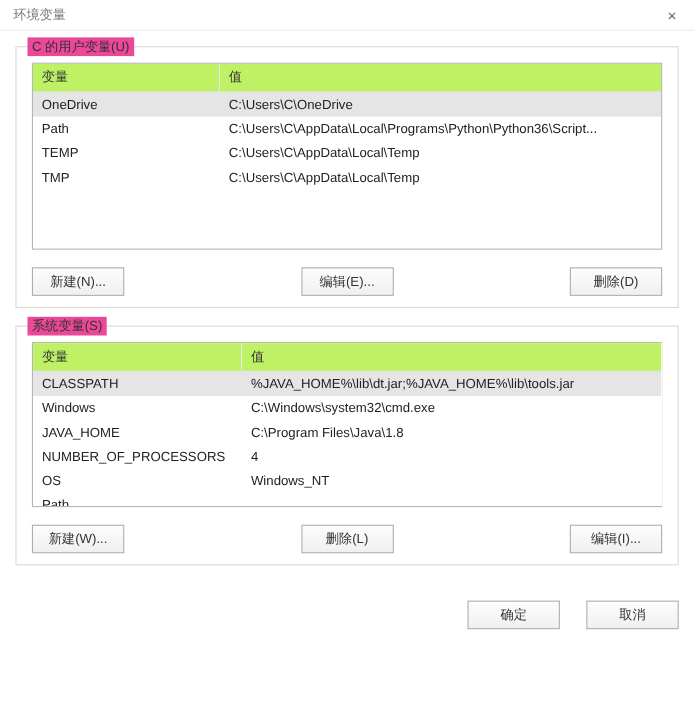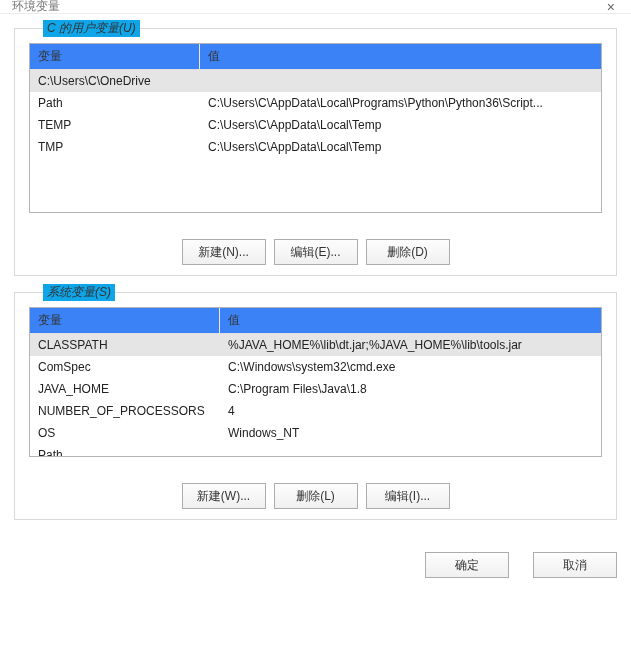--- a/index.html
+++ b/index.html
@@ -6,21 +6,21 @@
     body {
       font-family: "Microsoft YaHei", "Segoe UI", Tahoma, sans-serif;
       font-size: 12px;
       background: #ffffff;
       color: #333;
       width: 631px;
       height: 653px;
       overflow: hidden;
     }
     .titlebar {
-      height: 14px;
+      height: 28px;
       display: flex;
       align-items: center;
       justify-content: space-between;
       padding: 0 10px 0 12px;
       color: #777;
       border-bottom: 1px solid #ececec;
     }
     .titlebar .title { font-size: 12px; }
     .titlebar .close {
       font-size: 14px;
@@ -33,41 +33,40 @@
     }
     .group {
       border: 1px solid #d9d9d9;
       padding: 14px 14px 10px 14px;
       position: relative;
       margin-bottom: 16px;
     }
     .group-label {
       position: absolute;
       top: -9px;
-      left: 28px;
-      background: #0ea5e9;
+      left: 10px;
+      background: #ec4899;
       padding: 0 4px;
       color: #333;
       font-size: 12px;
-      font-style: italic;
     }
     .listbox-wrap {
       position: relative;
     }
     .listbox {
       border: 1px solid #b5b5b5;
       background: #fff;
       width: 100%;
       overflow-y: auto;
     }
     .listbox.user { height: 170px; }
     .listbox.sys { height: 150px; }
     .list-header {
       display: flex;
-      background: #3b82f6;
+      background: #bef264;
       border-bottom: 1px solid #e0e0e0;
     }
     .list-header .col {
       padding: 4px 8px;
       color: #333;
       font-size: 12px;
       border-right: 1px solid #e8e8e8;
     }
     .list-header .col:last-child { border-right: none; }
     .col-var { flex: 0 0 170px; }
@@ -81,23 +80,23 @@
       padding: 2px 8px;
       white-space: nowrap;
       overflow: hidden;
       text-overflow: ellipsis;
       font-size: 12px;
       color: #222;
     }
     .list-row.selected { background: #e5e5e5; }
     .btn-row {
       display: flex;
-      justify-content: center;
+      justify-content: space-between;
       gap: 8px;
-      margin-top: 26px;
+      margin-top: 16px;
     }
     .btn {
       min-width: 84px;
       height: 26px;
       background: linear-gradient(#fdfdfd, #f0f0f0);
       border: 1px solid #adadad;
       font-size: 12px;
       color: #333;
       cursor: default;
       padding: 0 10px;
@@ -125,20 +124,21 @@
   <div class="group">
     <span class="group-label">C 的用户变量(U)</span>
     <div class="listbox-wrap">
       <div class="listbox user">
         <div class="list-header">
           <div class="col col-var">变量</div>
           <div class="col col-val">值</div>
         </div>
         <div id="user-rows">
             <div class="list-row selected">
+              <div class="cell col-var">OneDrive</div>
               <div class="cell col-val">C:\Users\C\OneDrive</div>
             </div>
             <div class="list-row">
               <div class="cell col-var">Path</div>
               <div class="cell col-val">C:\Users\C\AppData\Local\Programs\Python\Python36\Script...</div>
             </div>
             <div class="list-row">
               <div class="cell col-var">TEMP</div>
               <div class="cell col-val">C:\Users\C\AppData\Local\Temp</div>
             </div>
@@ -163,21 +163,21 @@
         <div class="list-header">
           <div class="col col-var">变量</div>
           <div class="col col-val">值</div>
         </div>
         <div id="sys-rows">
             <div class="list-row selected">
               <div class="cell col-var">CLASSPATH</div>
               <div class="cell col-val">%JAVA_HOME%\lib\dt.jar;%JAVA_HOME%\lib\tools.jar</div>
             </div>
             <div class="list-row">
-              <div class="cell col-var">ComSpec</div>
+              <div class="cell col-var">Windows</div>
               <div class="cell col-val">C:\Windows\system32\cmd.exe</div>
             </div>
             <div class="list-row">
               <div class="cell col-var">JAVA_HOME</div>
               <div class="cell col-val">C:\Program Files\Java\1.8</div>
             </div>
             <div class="list-row">
               <div class="cell col-var">NUMBER_OF_PROCESSORS</div>
               <div class="cell col-val">4</div>
             </div>

